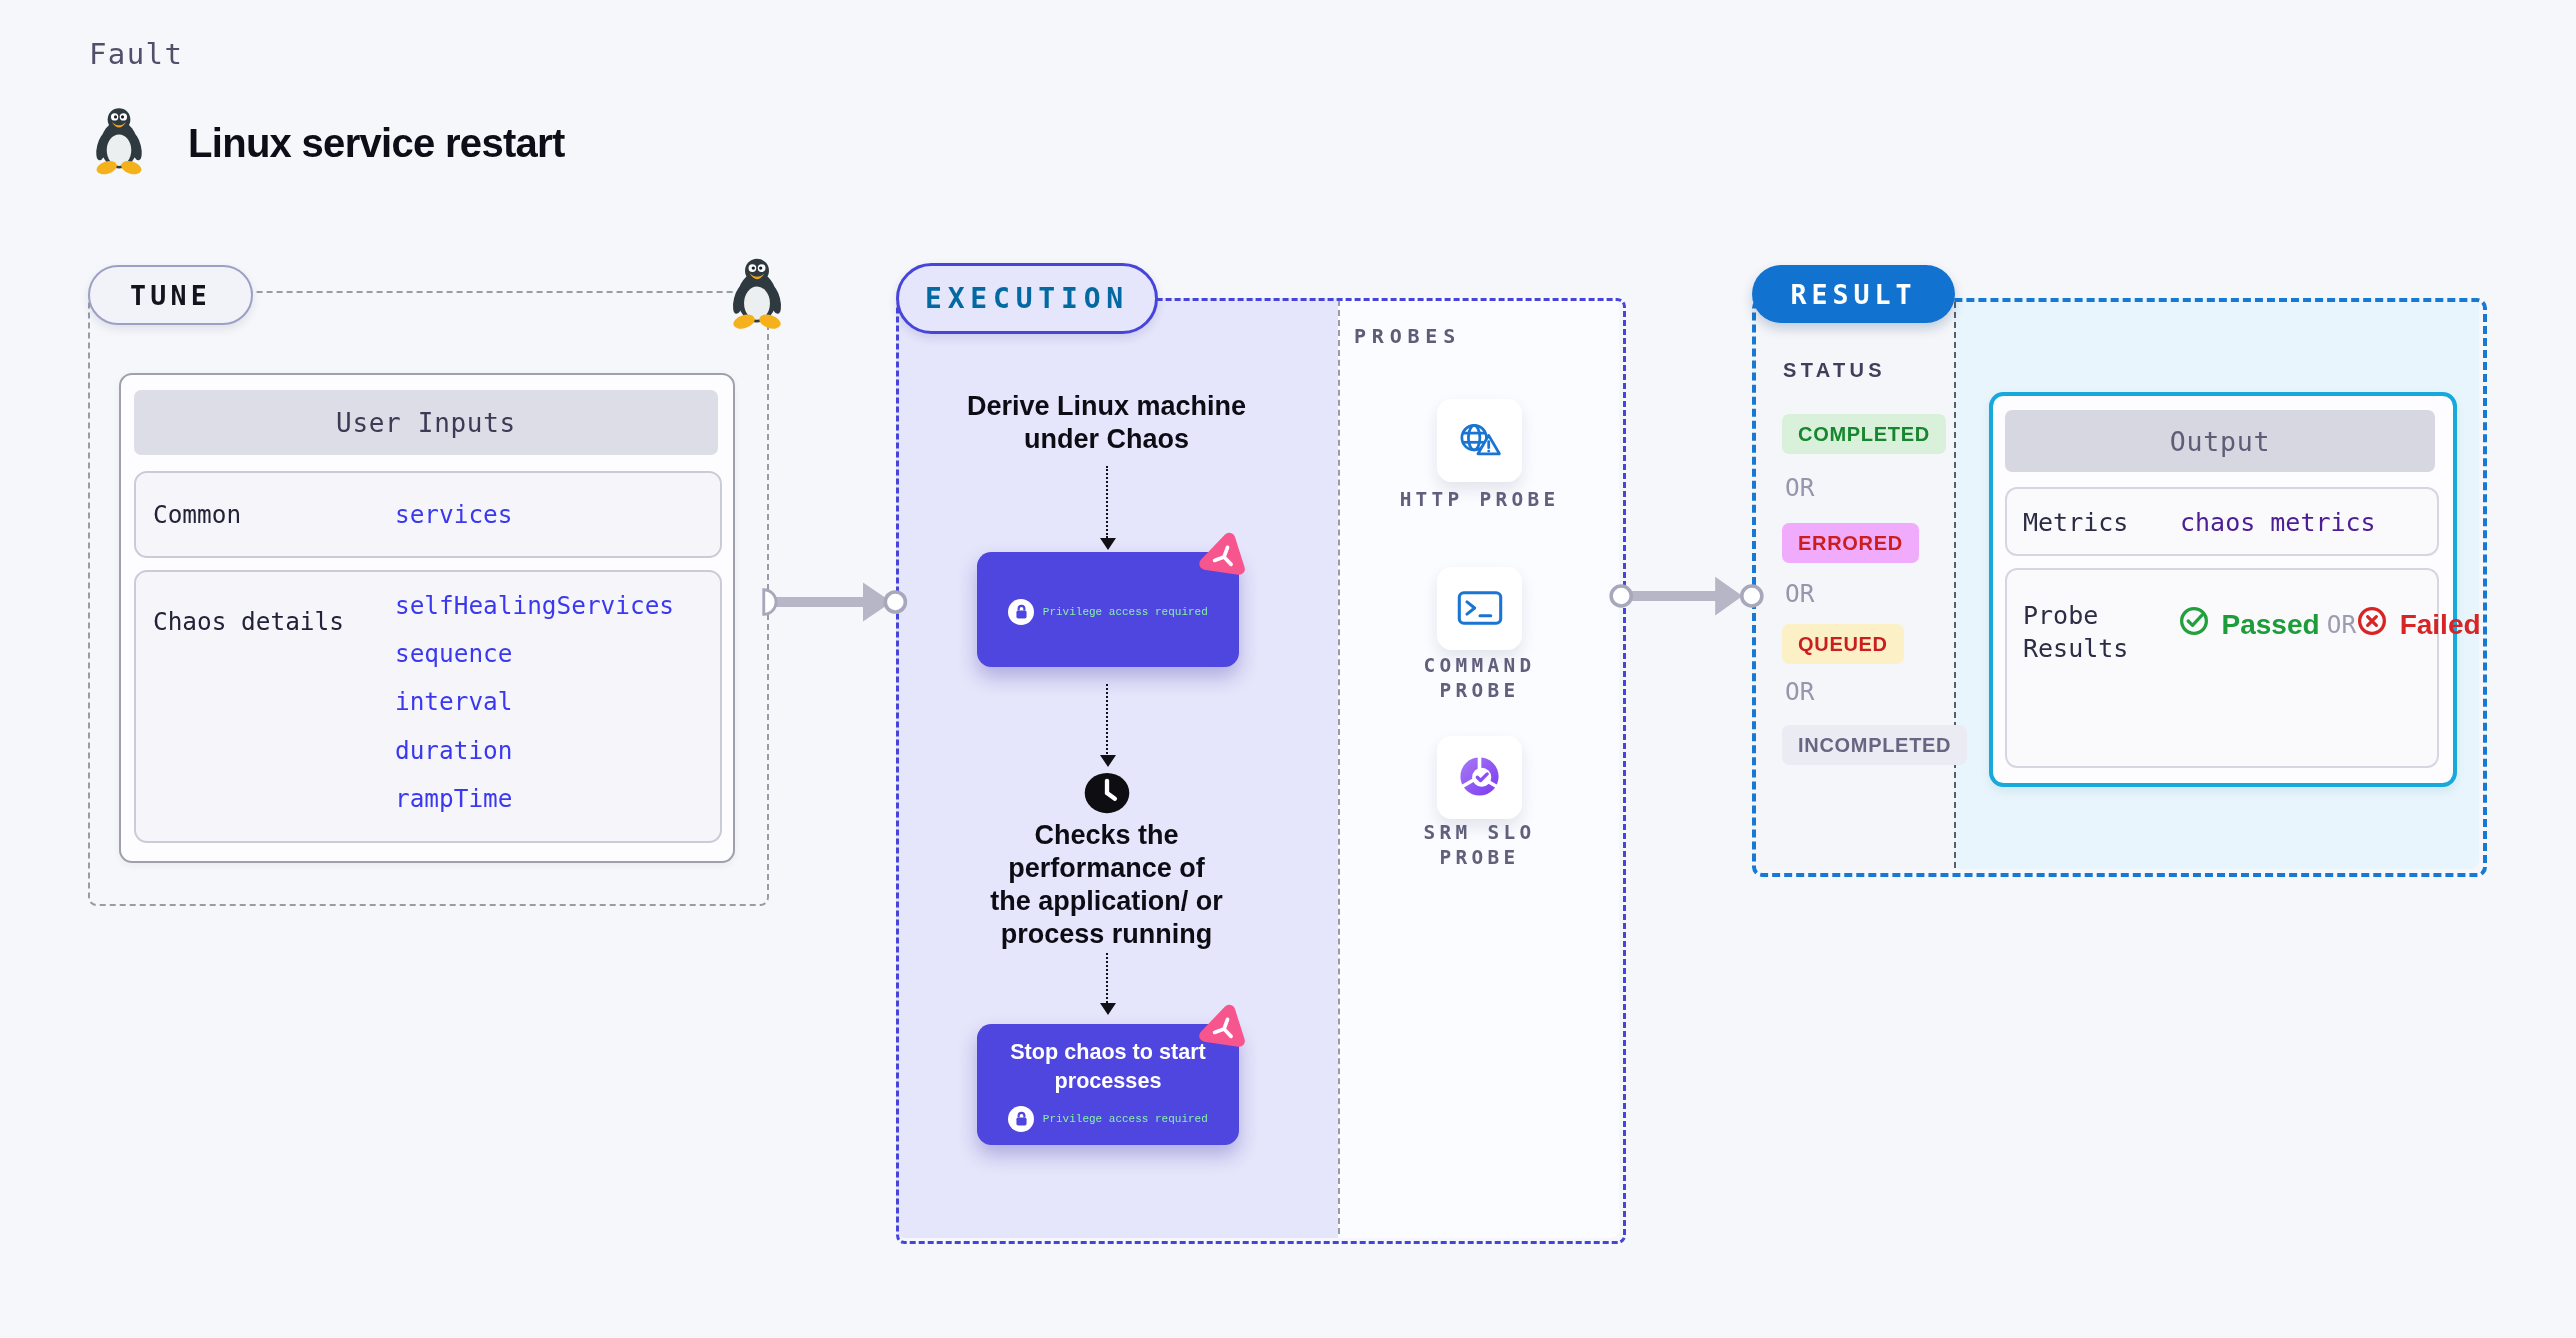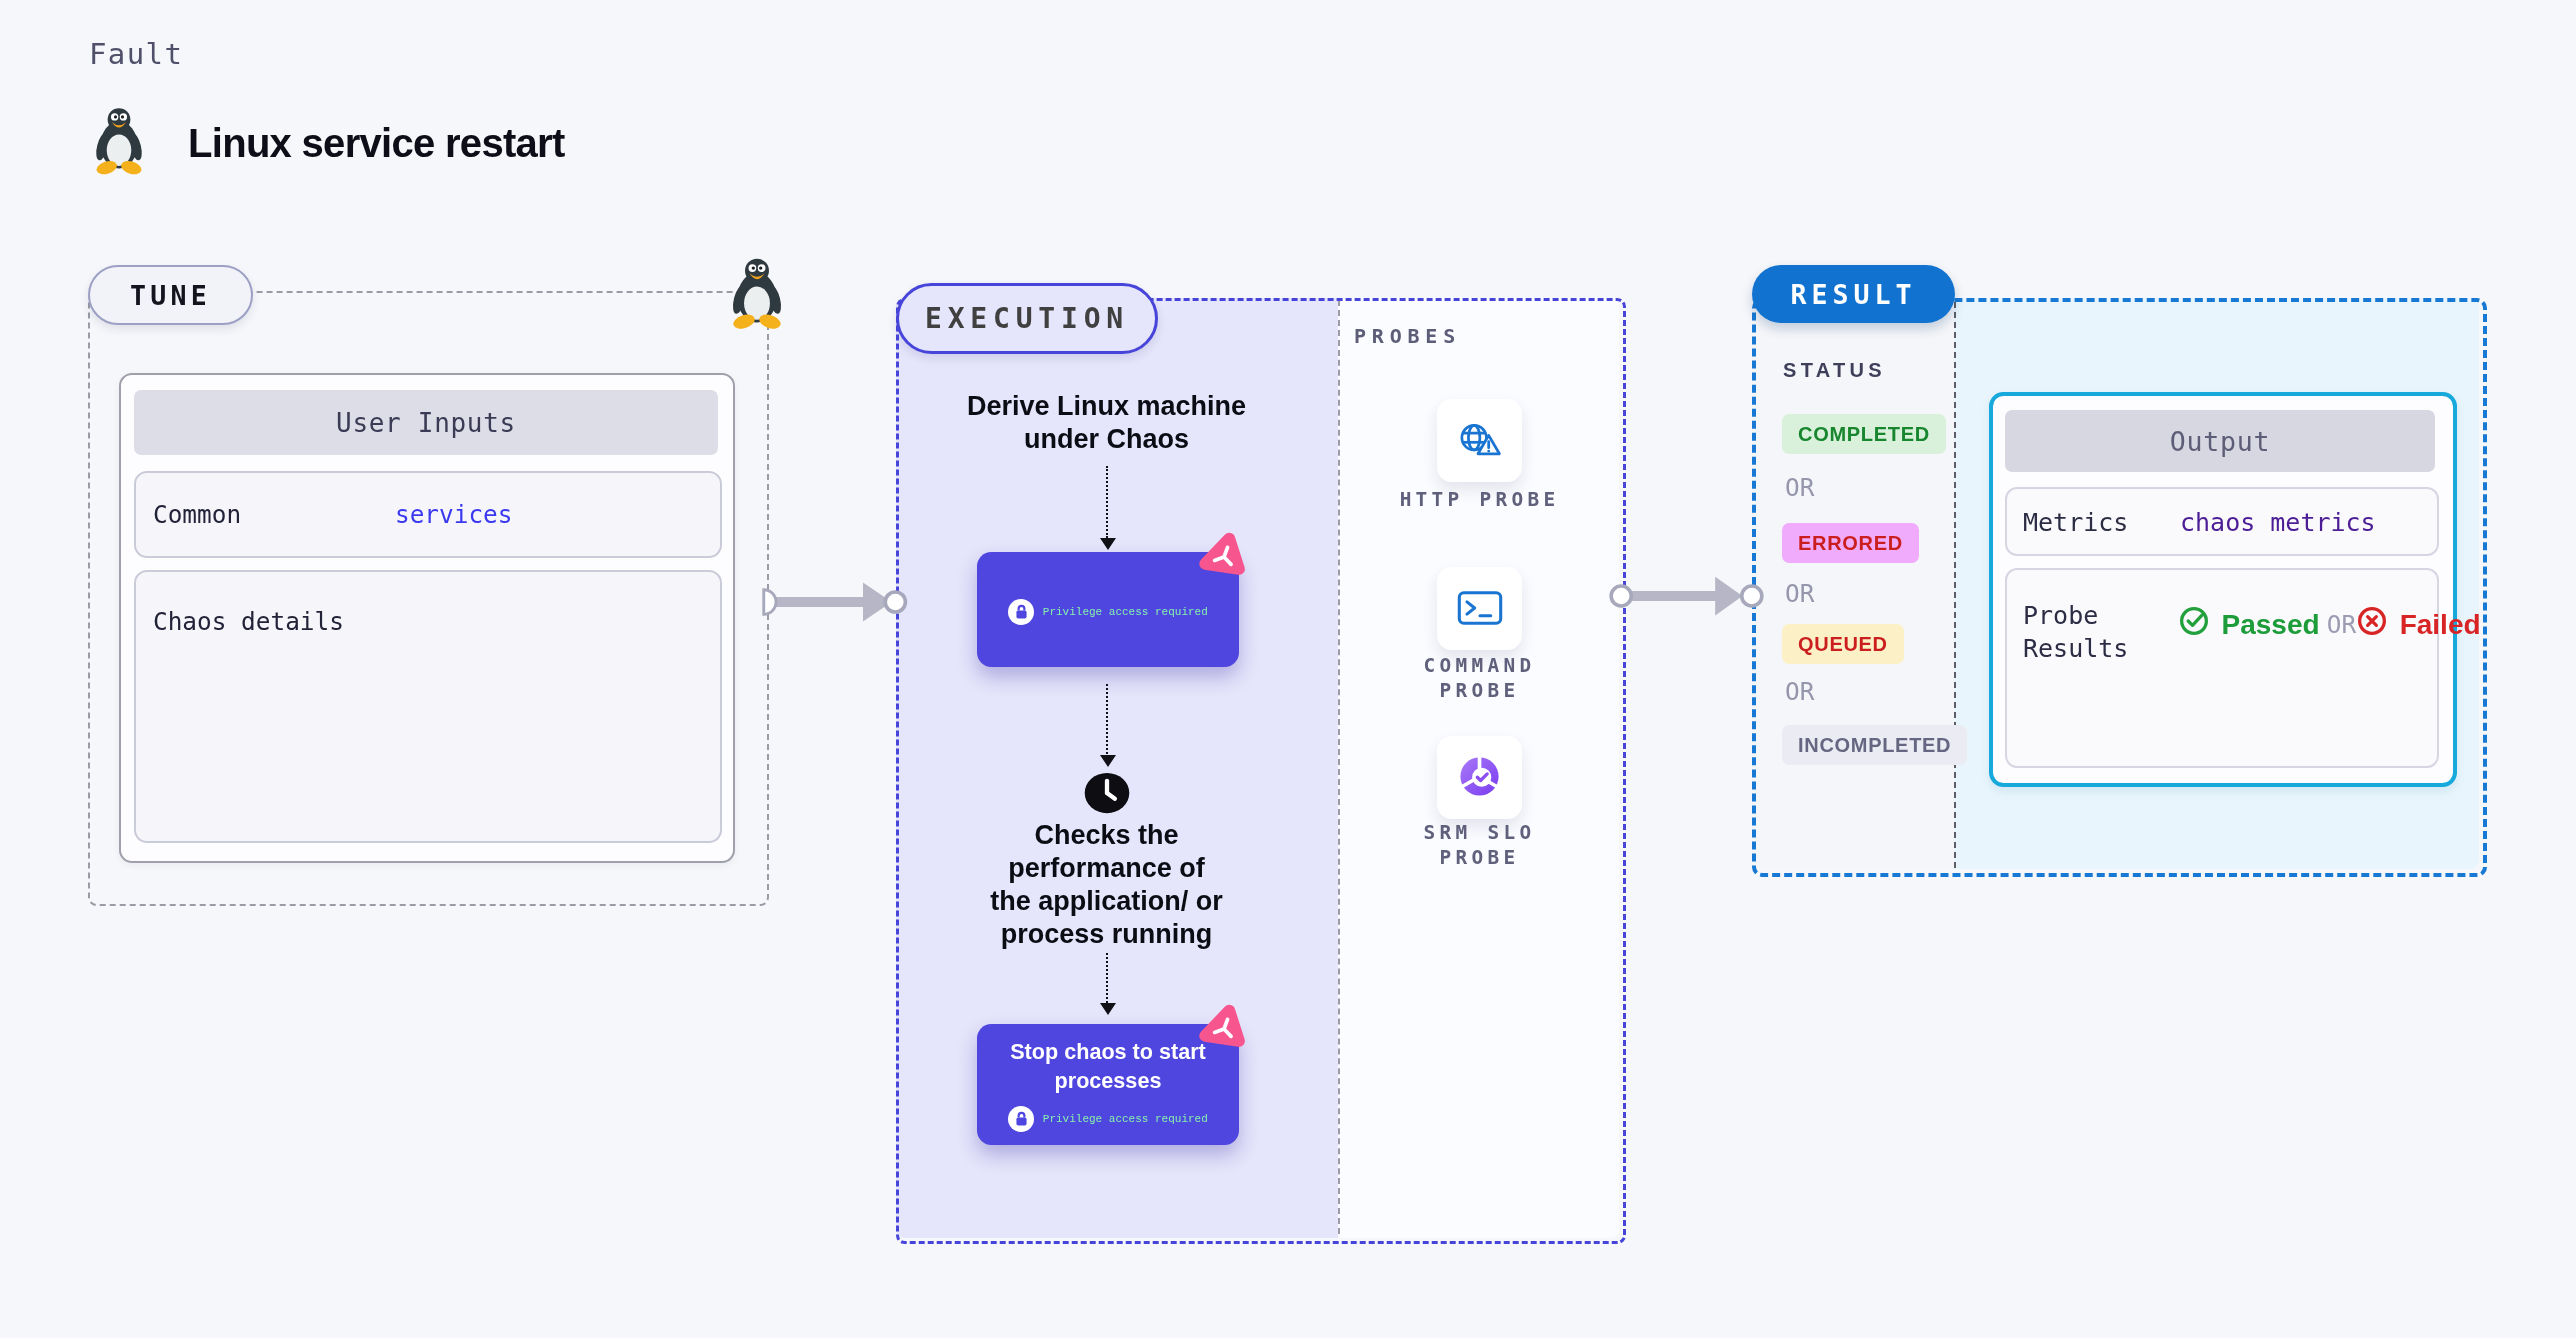--- a/index.html
+++ b/index.html
@@ -18,21 +18,21 @@
   .page-title{left:188px;top:121px;font-size:40px;font-weight:700;color:#0e0e18;letter-spacing:-0.7px;}
   .tux-header{left:91px;top:106px;width:56px;height:69px;}
   .tux-corner{left:727px;top:257px;width:60px;height:72px;z-index:6;}
 
   
   .pill{display:flex;align-items:center;justify-content:center;border-radius:43px;z-index:7;
         font-weight:700;letter-spacing:4.3px;}
   .pill-tune{left:88px;top:265px;width:161px;height:56px;background:#f2f3f9;border:2.9px solid #9ba0c4;
         color:#14141f;font-size:26.6px;box-shadow:0 4.3px 10px rgba(40,40,90,.10);}
   .pill-exec{left:896px;top:263px;width:256px;height:65px;background:#e5e5fb;border:3.6px solid #4745d9;
-        color:#404040;font-size:28px;letter-spacing:5.8px;box-shadow:0 4.3px 10px rgba(40,40,120,.12);margin-top:20px;}
+        color:#0369a1;font-size:28px;letter-spacing:5.8px;box-shadow:0 4.3px 10px rgba(40,40,120,.12);}
   .pill-result{left:1752px;top:265px;width:203px;height:58px;background:#1173cf;border:none;
         color:#ffffff;font-size:26.6px;letter-spacing:5px;box-shadow:0 5.8px 11.5px rgba(10,60,120,.22);}
 
   
   .tune-box{left:88px;top:291px;width:677px;height:611px;border:2.9px dashed #9b9ba6;border-radius:8.6px;z-index:2;}
   .ui-card{left:119px;top:373px;width:612px;height:486px;background:#fdfdff;border:2.9px solid #9fa0ac;
            border-radius:13px;z-index:3;box-shadow:0 2.9px 7.2px rgba(30,30,60,.05);}
   .ui-header{left:134px;top:390px;width:584px;height:65px;background:#dcdde7;border-radius:7.2px;z-index:4;
            display:flex;align-items:center;justify-content:center;font-size:26px;color:#3b3b55;letter-spacing:0.7px;}
   .ui-row{background:#f6f6fa;border:2.2px solid #cacbd9;border-radius:13px;z-index:4;}
@@ -160,20 +160,27 @@
 
 <div class="abs ui-card"></div>
 <div class="abs ui-header mono">User Inputs</div>
 
 <div class="abs ui-row ui-row1">
   <span class="row-label row1-label mono">Common</span>
   <span class="row-value row1-value mono">services</span>
 </div>
 <div class="abs ui-row ui-row2">
   <span class="row-label row2-label mono">Chaos details</span>
+  <div class="row2-values">
+    <span class="row-value mono">selfHealingServices</span>
+    <span class="row-value mono">sequence</span>
+    <span class="row-value mono">interval</span>
+    <span class="row-value mono">duration</span>
+    <span class="row-value mono">rampTime</span>
+  </div>
 </div>
 
 <svg class="abs conn" style="left:758px;top:571px;" width="151" height="62" viewBox="0 0 210 86">
   <line x1="10" y1="43" x2="150" y2="43" stroke="#b6b6c6" stroke-width="14"></line>
   <polygon points="146,16 146,70 186,43" fill="#b6b6c6"></polygon>
   <path d="M8 26 A17 17 0 0 1 8 60 Z" fill="#ffffff" stroke="#a7a8bb" stroke-width="4"></path>
   <circle cx="191" cy="43" r="14" fill="#ffffff" stroke="#a7a8bb" stroke-width="5"></circle>
 </svg>
 
 <div class="abs exec-fill"></div>

